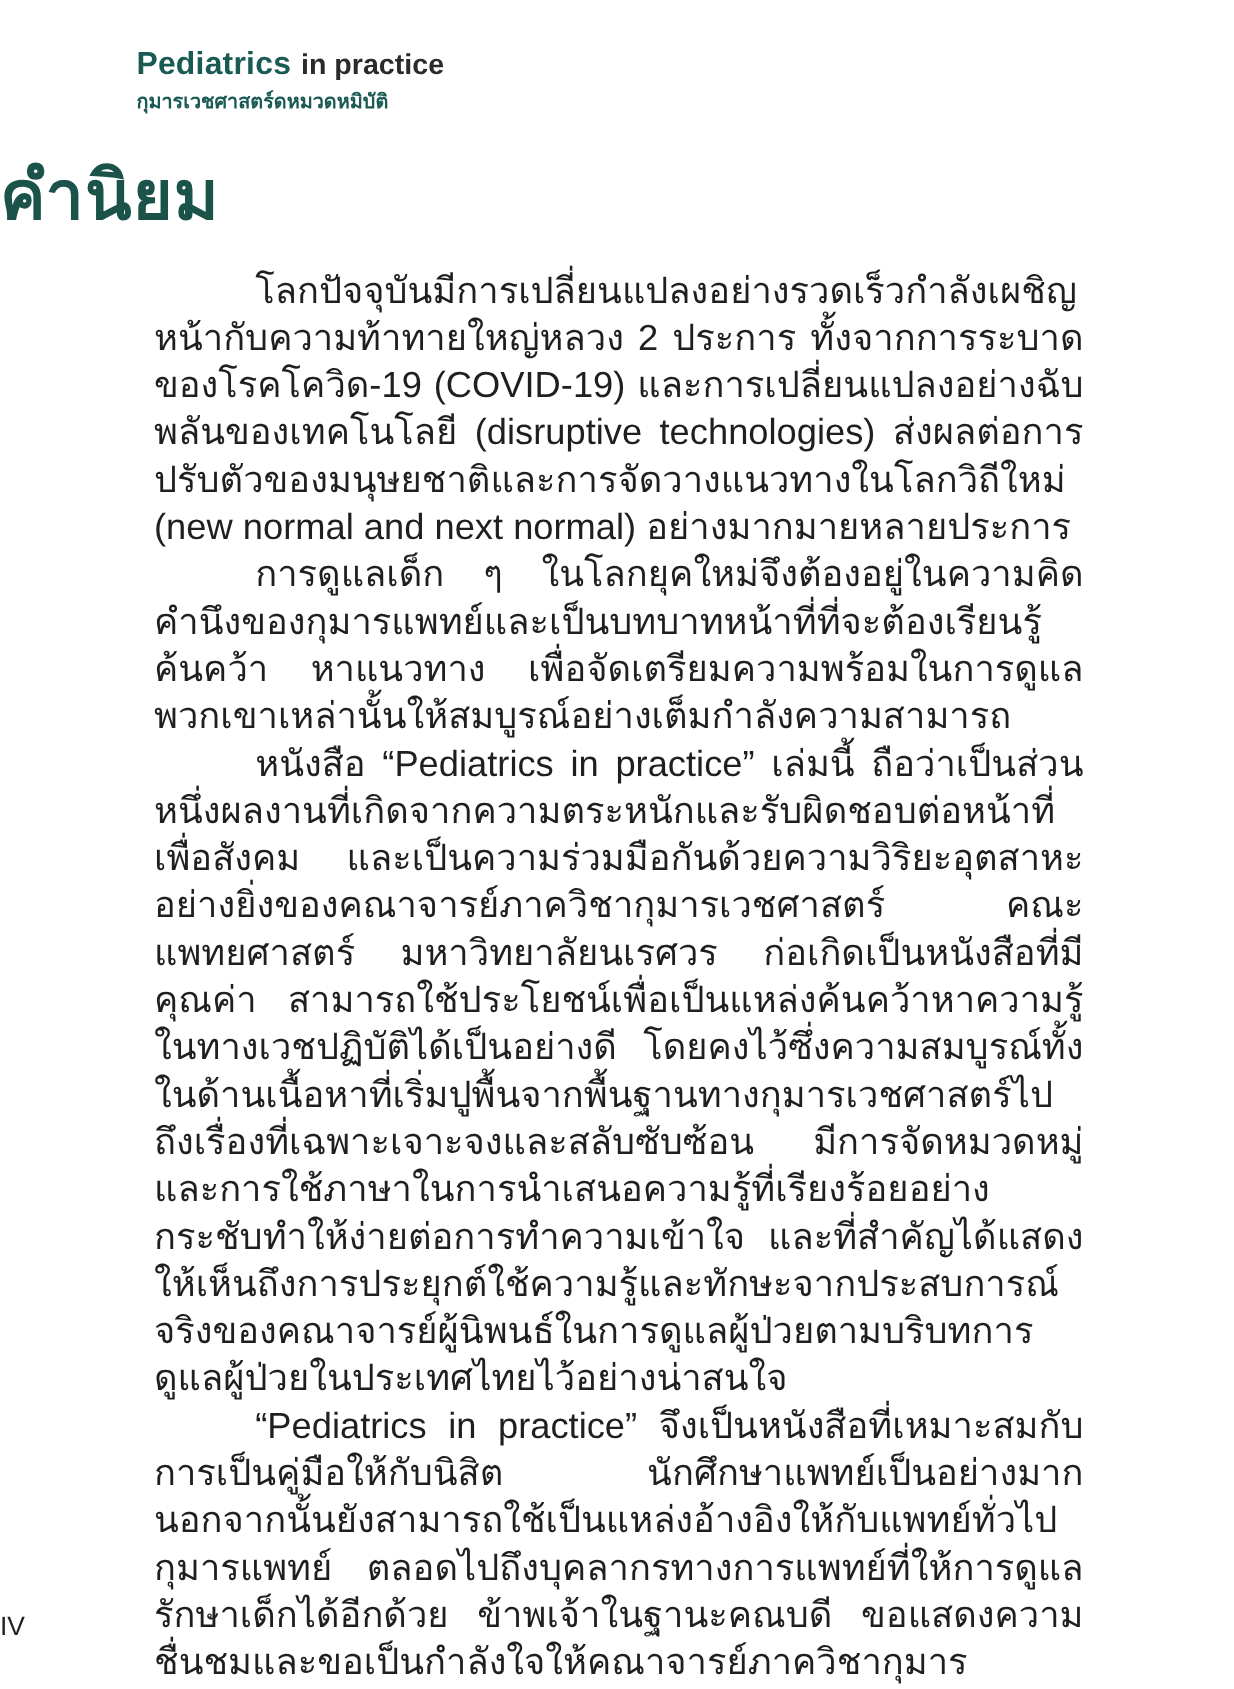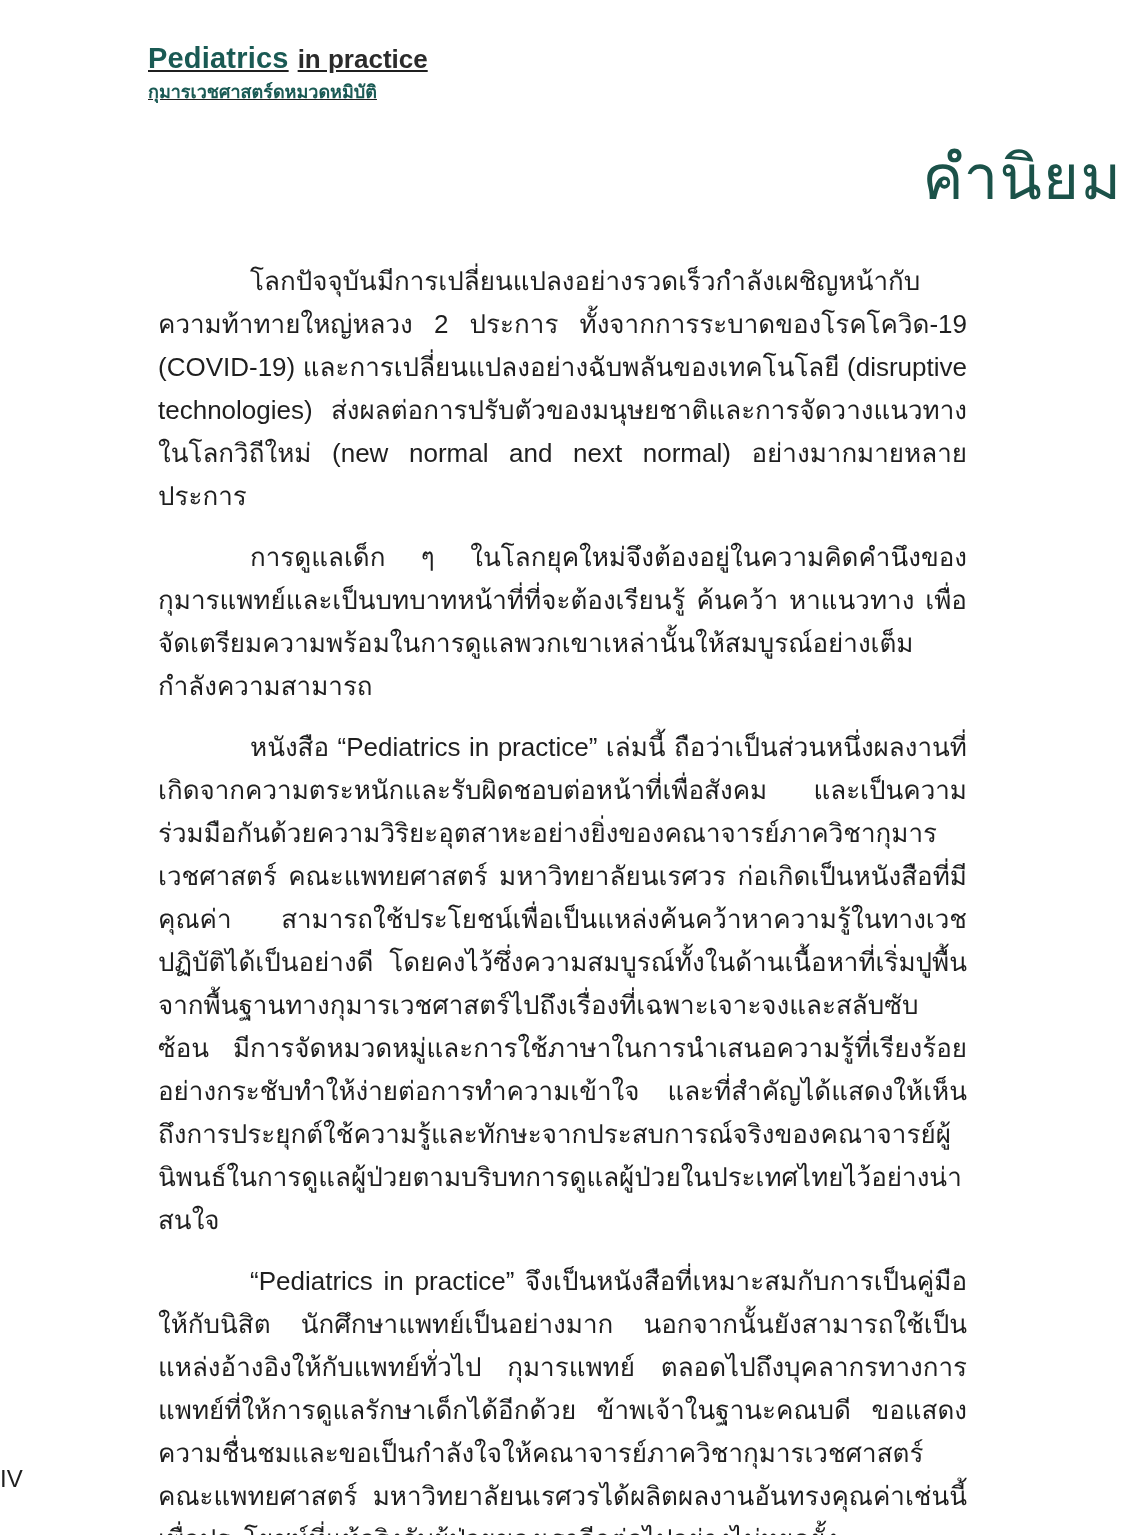--- a/index.html
+++ b/index.html
@@ -17,23 +17,22 @@
   }
   .page {
     position: relative;
     width: 1122px;
     height: 1535px;
     background: #ffffff;
   }
   
   .brand {
     position: absolute;
-    left: 148px;
+    left: 124px;
     top: 42px;
-    text-decoration: underline;
   }
   .brand-line1 {
     display: flex;
     align-items: baseline;
     gap: 9px;
   }
   .brand-main {
     font-size: 29px;
     font-weight: 800;
     letter-spacing: 0.2px;
@@ -49,36 +48,36 @@
     font-size: 18px;
     font-weight: 600;
     color: #1a5a54;
   }
   
   .heading {
     position: absolute;
     left: 0;
     top: 128px;
     width: 100%;
-    text-align: right;
+    text-align: left;
     font-size: 62px;
-    font-weight: 400;
+    font-weight: 700;
     color: #1b5249;
     letter-spacing: 1px;
   }
   
   .content {
     position: absolute;
     left: 140px;
     top: 242px;
     width: 845px;
   }
   .content p {
-    margin: 18px;
-    font-size: 26px;
+    margin: 0;
+    font-size: 33px;
     line-height: 43px;
     text-align: justify;
     text-indent: 92px;
     color: #1f1f1f;
   }
   
   .signature {
     position: absolute;
     right: 137px;
     top: 1160px;

